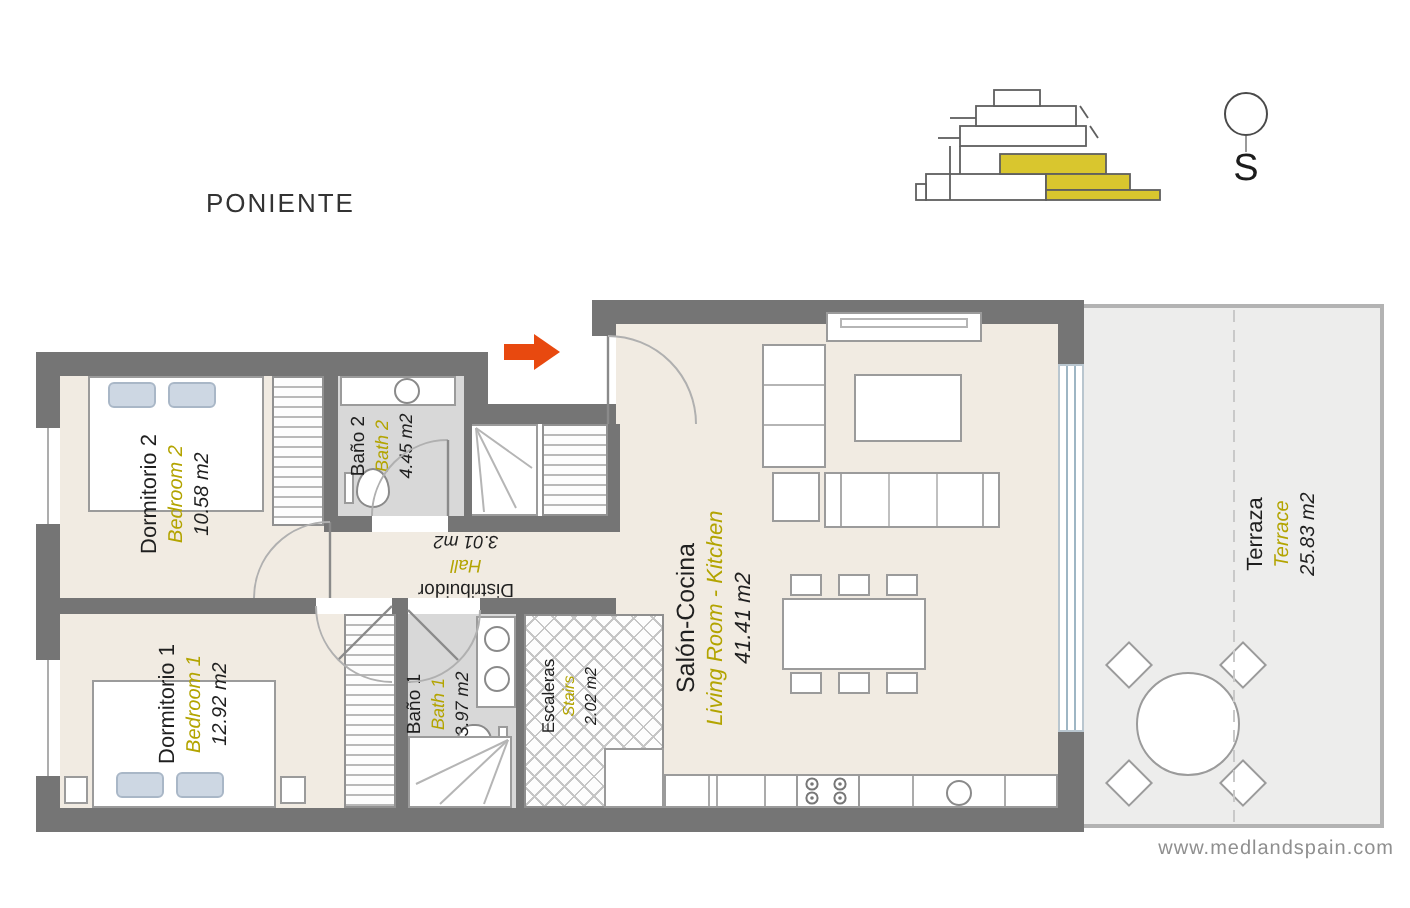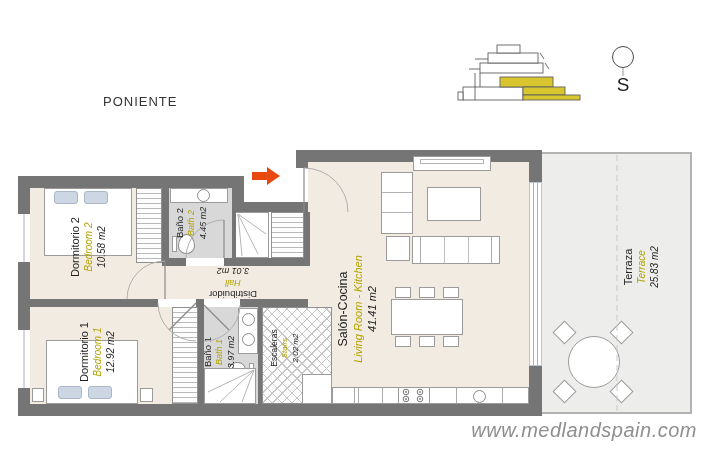--- a/index.html
+++ b/index.html
@@ -22,21 +22,21 @@
           transform:rotate(-90deg);white-space:nowrap;line-height:1.3;text-align:center;pointer-events:none;}
   .vlabel.flip{transform:rotate(180deg);}
   .l-es{color:#1f1f1f;}
   .l-en{color:#b3a400;font-style:italic;}
   .l-m2{color:#1f1f1f;font-style:italic;}
   .md .l-es{font-size:11px;} .md .l-en{font-size:10px;} .md .l-m2{font-size:10px;}
   .lg .l-es{font-size:12.5px;} .lg .l-en{font-size:11px;} .lg .l-m2{font-size:11px;}
   .sm .l-es{font-size:9.5px;} .sm .l-en{font-size:9px;} .sm .l-m2{font-size:9px;}
   .xs .l-es{font-size:8.5px;} .xs .l-en{font-size:8px;} .xs .l-m2{font-size:8px;}
   #poniente{position:absolute;left:103px;top:94px;font-size:13px;font-weight:500;color:#333;letter-spacing:1px;}
-  #watermark{position:absolute;right:8px;top:419px;font-size:20px;font-style:italic;color:#8f8f8f;letter-spacing:0.5px;}
+  #watermark{position:absolute;right:8px;top:419px;font-size:10px;color:#8f8f8f;letter-spacing:0.5px;}
   #compass-letter{position:absolute;left:611px;top:74px;width:24px;text-align:center;font-size:19px;font-weight:500;color:#1c1c1c;}
   svg.overlay{position:absolute;left:0;top:0;pointer-events:none;}
   .divline{position:absolute;width:1px;background:#ababab;}
 </style>
 </head>
 <body>
 
 <div id="poniente">PONIENTE</div>
 
 <div class="abs" style="left:455px;top:33px;width:130px;height:70px">

